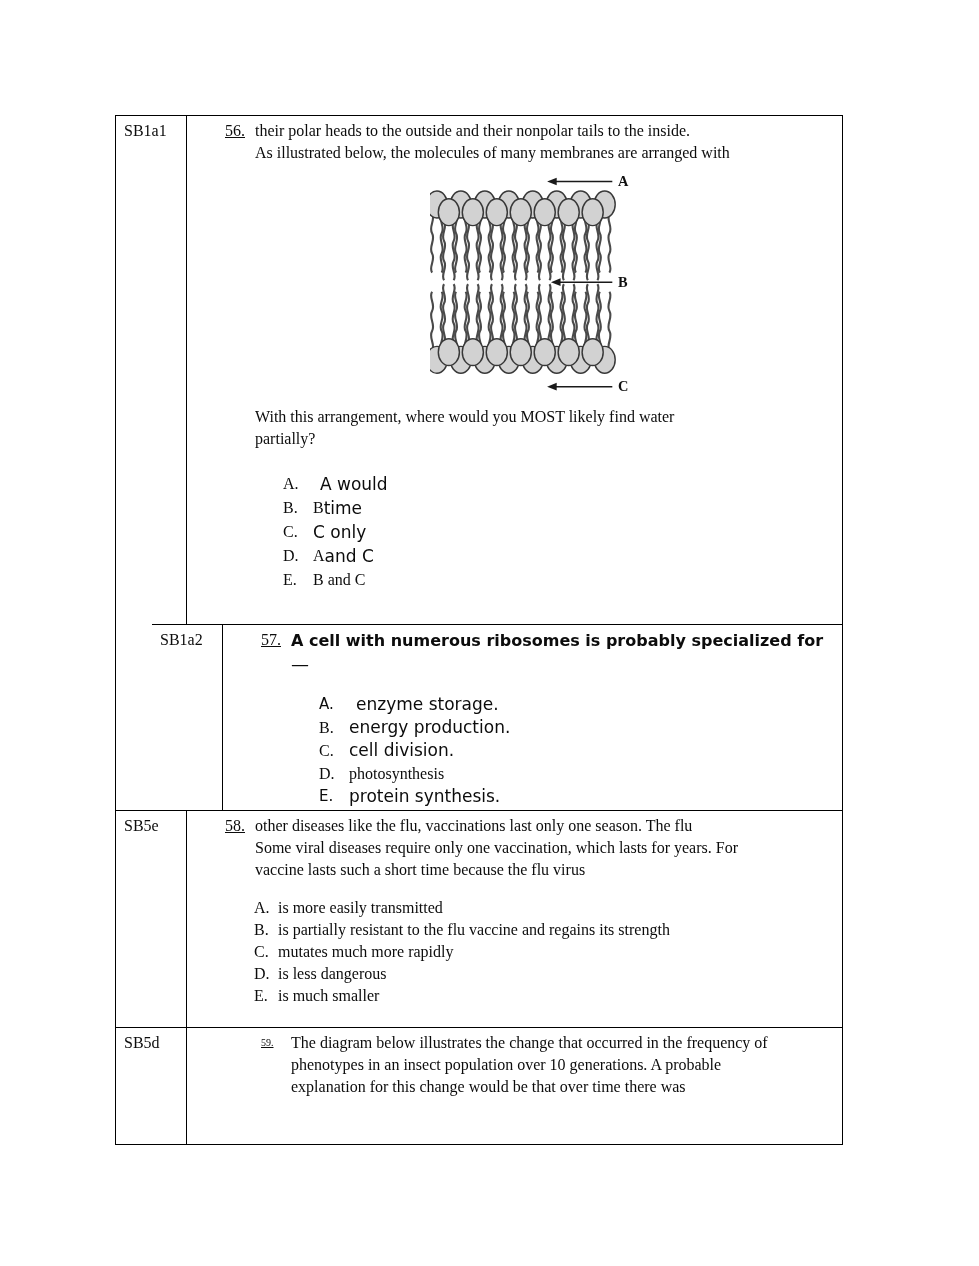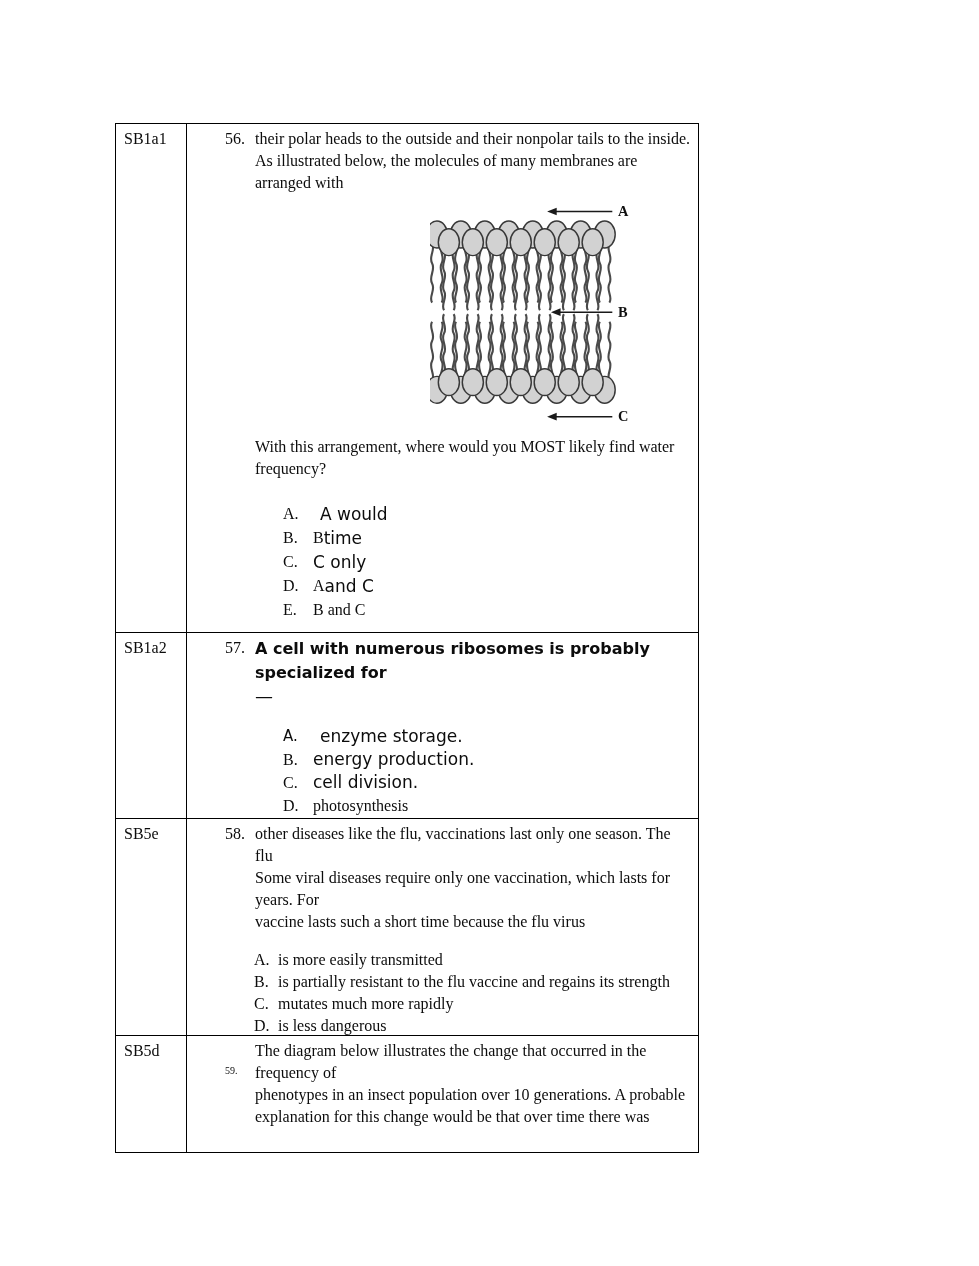--- a/index.html
+++ b/index.html
@@ -4,39 +4,39 @@
 <style>
   html,body { margin:0; padding:0; }
   body {
     width:979px; height:1266px; background:#ffffff; position:relative;
     font-family:"Liberation Serif", serif; color:#0c0c0c;
     -webkit-font-smoothing:antialiased;
   }
   * { box-sizing:border-box; }
 
   .doc-table {
-    position:absolute; left:115px; top:123px; width:584px;
+    position:absolute; left:115px; top:115px; width:728px;
     border:1px solid #000;
   }
   .trow { display:flex; }
   .trow + .trow { border-top:1px solid #000; }
   .r1 { height:508px; }
-  .r2 { height:186px; }
+  .r2 { height:186px;margin-left:36px; }
   .r3 { height:217px; }
-  .r4 { height:117px; }
+  .r4 { height:117px;gap:36px; }
 
   .std {
     width:71px; flex:0 0 71px; border-right:1px solid #000;
     padding:5px 0 0 8px; font-size:16px; line-height:20px;
   }
   .qcell { flex:1; padding:4px 8px 0 38px; overflow:hidden; }
 
   .qline { display:flex; font-size:16px; line-height:22px; }
-  .qnum  { width:30px; flex:0 0 30px; font-family:"Liberation Serif", serif; font-size:16px; }
-  .qnum.small { font-size:10px; line-height:22px;margin-top:20px; }
+  .qnum  { width:30px; flex:0 0 30px; font-family:"Liberation Serif", serif; font-size:16px;text-decoration:underline; }
+  .qnum.small { font-size:10px; line-height:22px; }
   .qtext { flex:1; }
 
   
   .sansline { font-family:"DejaVu Sans", sans-serif; font-size:16px; line-height:24px;font-weight:bold; }
   .dash { margin-left:30px; font-family:"DejaVu Sans", sans-serif; font-size:18px; line-height:22px; }
 
   .followup { margin:4px 0 0 30px; font-size:16px; line-height:22px; max-width:530px; }
 
   .opts  { margin:22px 0 0 58px; }
   .opt   { display:flex; line-height:24px; font-size:16px; }
@@ -141,21 +141,21 @@
 
         <g>
           <line class="arrow-line" x1="131" y1="226" x2="190" y2="226"></line>
           <polygon class="arrow-head" points="122,226 132,222 132,230"></polygon>
         </g>
         <text class="diag-label" x="196" y="231">C</text>
       </svg>
 
       <div class="followup">
         <span style="display:block">With this arrangement, where would you MOST likely find water</span>
-        <span style="display:block">frequency?</span>
+        <span style="display:block">partially?</span>
       </div>
 
       <div class="opts">
         <div class="opt">
           <span class="optletter">A.</span>
             <span class="sans pad6">A would</span>
         </div>
         <div class="opt">
           <span class="optletter">B.</span>
             <span class="serif">B</span>

